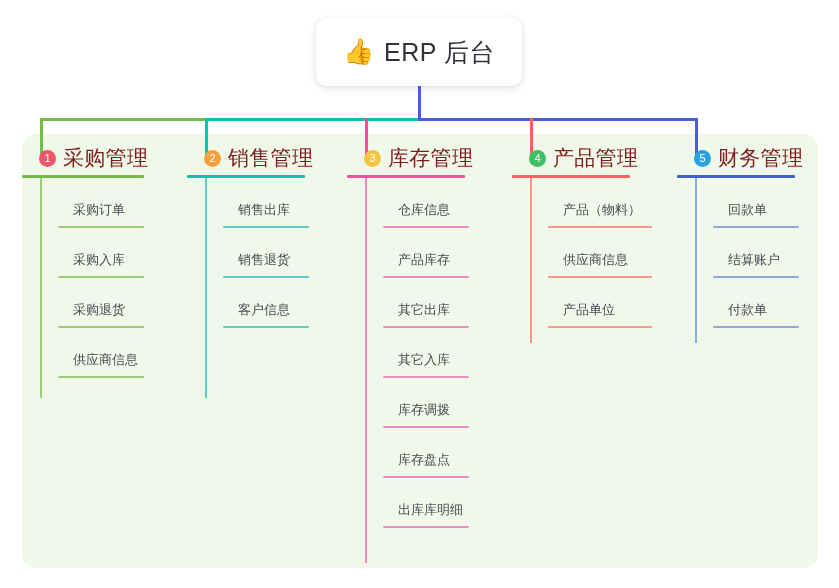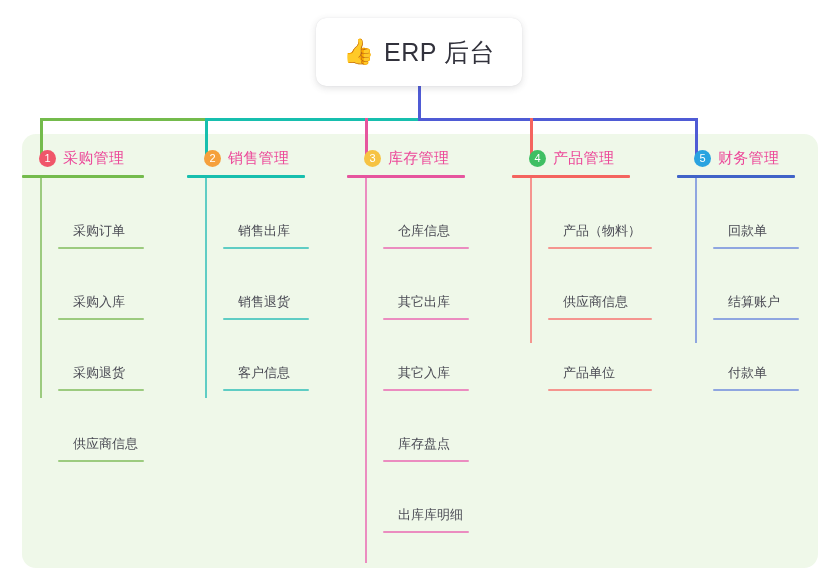--- a/index.html
+++ b/index.html
@@ -83,22 +83,22 @@
     height: 17px;
     border-radius: 50%;
     color: #ffffff;
     font-size: 11px;
     line-height: 17px;
     text-align: center;
     font-weight: normal;
     flex: 0 0 auto;
   }
   .col-head-label {
-    font-size: 15px;
-    color: #ec4899;
+    font-size: 21px;
+    color: #7f1d1d;
     letter-spacing: 0.3px;
   }
   .head-rule {
     height: 3px;
     margin-top: 4px;
     border-radius: 1px;
   }
 
   
   .col-body {
@@ -106,21 +106,21 @@
     padding-left: 18px;
   }
   .spine {
     position: absolute;
     left: 18px;
     top: 0;
     width: 2px;
   }
   .leaf {
     position: relative;
-    height: 71px;
+    height: 50px;
     box-sizing: border-box;
   }
   .leaf-label {
     position: absolute;
     left: 33px;
     bottom: 9px;
     font-size: 13px;
     color: #4a4a54;
     white-space: nowrap;
   }
@@ -209,25 +209,33 @@
         <span class="col-head-label">库存管理</span>
       </div>
       <div class="head-rule" style="width: 118px; background: rgb(230, 85, 158);"></div>
       <div class="col-body">
         <div class="spine" style="height: 385px; background: rgb(235, 140, 192);"></div>
         <div class="leaf">
           <div class="leaf-label">仓库信息</div>
           <div class="leaf-rule" style="width: 86px; background: rgb(235, 140, 192);"></div>
         </div>
         <div class="leaf">
+          <div class="leaf-label">产品库存</div>
+          <div class="leaf-rule" style="width: 86px; background: rgb(235, 140, 192);"></div>
+        </div>
+        <div class="leaf">
           <div class="leaf-label">其它出库</div>
           <div class="leaf-rule" style="width: 86px; background: rgb(235, 140, 192);"></div>
         </div>
         <div class="leaf">
           <div class="leaf-label">其它入库</div>
+          <div class="leaf-rule" style="width: 86px; background: rgb(235, 140, 192);"></div>
+        </div>
+        <div class="leaf">
+          <div class="leaf-label">库存调拨</div>
           <div class="leaf-rule" style="width: 86px; background: rgb(235, 140, 192);"></div>
         </div>
         <div class="leaf">
           <div class="leaf-label">库存盘点</div>
           <div class="leaf-rule" style="width: 86px; background: rgb(235, 140, 192);"></div>
         </div>
         <div class="leaf">
           <div class="leaf-label">出库库明细</div>
           <div class="leaf-rule" style="width: 86px; background: rgb(235, 140, 192);"></div>
         </div>

